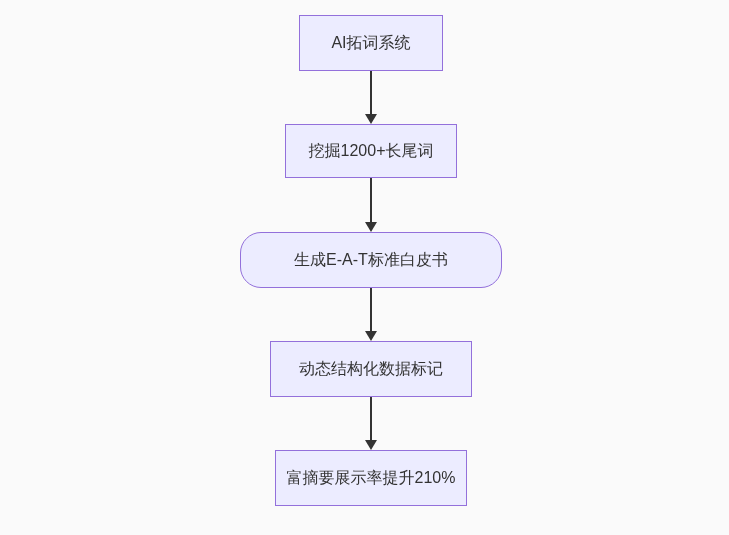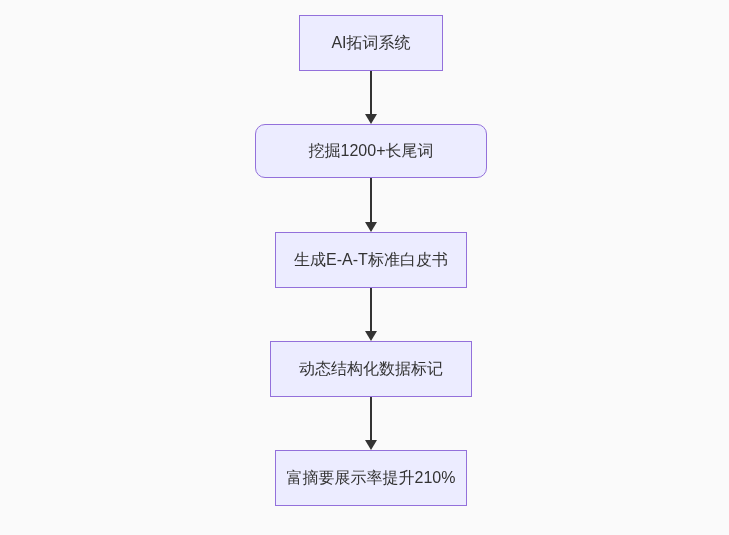--- a/index.html
+++ b/index.html
@@ -38,22 +38,22 @@
     justify-content:center;
     background:var(--node-fill);
     border:1px solid var(--node-border);
     color:var(--text-color);
     font-size:16px;
     line-height:1;
     white-space:nowrap;
     text-align:center;
   }
   .node.w1{width:144px;}
-  .node.w2{width:232px;height:54px;border-radius:10px;}
-  .node.w3{width:192px;}
+  .node.w2{width:172px;height:54px;}
+  .node.w3{width:262px;border-radius:21px;}
   .node.w4{width:202px;}
   .node.w5{width:192px;}
   .edge{
     height:53px;
     display:flex;
     flex-direction:column;
     align-items:center;
   }
   .node.w2 + .edge{height:54px;}
   .edge-line{

